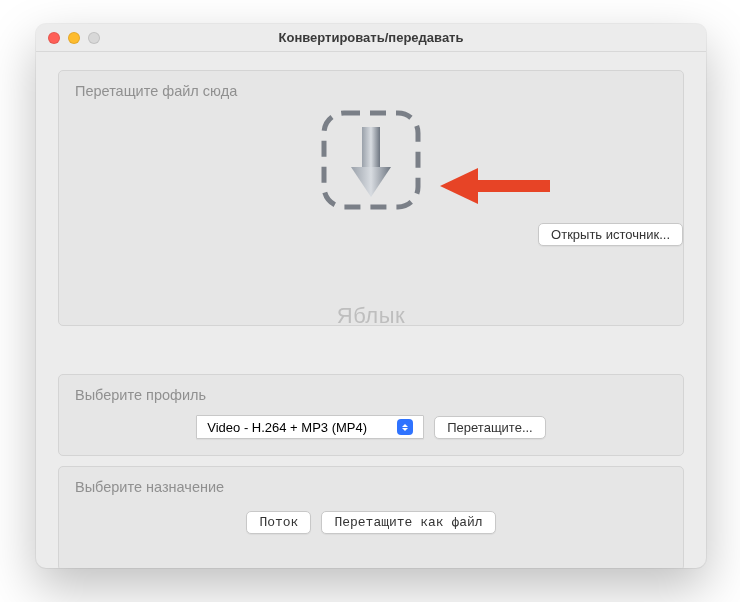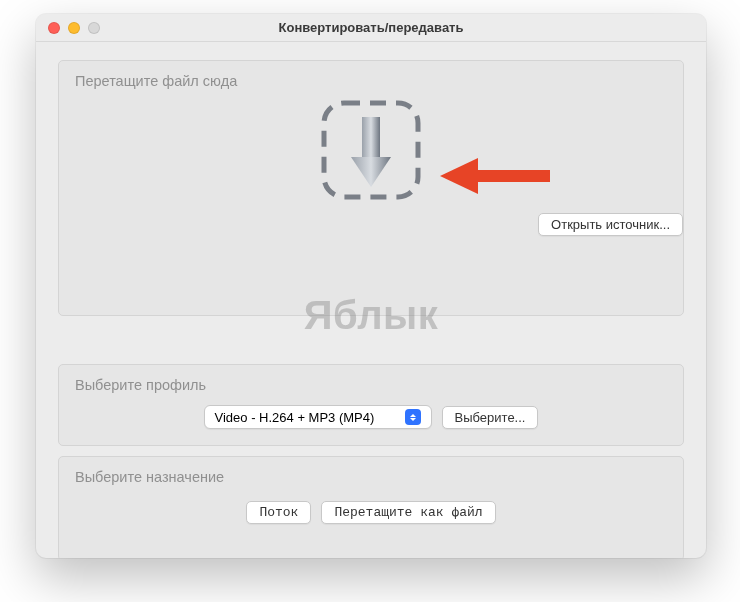--- a/index.html
+++ b/index.html
@@ -11,21 +11,21 @@
       width: 740px;
       height: 602px;
       font-family: -apple-system, BlinkMacSystemFont, "Helvetica Neue", sans-serif;
       font-size: 13px;
       background: #ffffff;
       position: relative;
     }
     .window {
       position: absolute;
       left: 36px;
-      top: 14px;
+      top: 24px;
       width: 670px;
       height: 544px;
       background: #ececec;
       border-radius: 10px;
       box-shadow: 0 20px 50px rgba(0,0,0,0.25), 0 0 0 1px rgba(0,0,0,0.05);
       overflow: hidden;
     }
     .titlebar {
       height: 28px;
       display: flex;
@@ -107,21 +107,21 @@
     .profile-row {
       display: flex;
       justify-content: center;
       align-items: center;
       gap: 10px;
       padding: 4px 16px 0px 16px;
     }
     .mac-select {
       background: #ffffff;
       border: 1px solid #c8c8c8;
-      border-radius: 6px;
+      border-radius: 1px;
       padding: 3px 10px;
       display: flex;
       align-items: center;
       gap: 12px;
       min-width: 228px;
       justify-content: space-between;
       box-shadow: 0 1px 1px rgba(0,0,0,0.05);
     }
     .select-arrows {
       width: 16px;
@@ -159,23 +159,23 @@
     }
     .mac-button.disabled {
       color: #14532d;
       background: #f3f3f3;
     }
     .watermark {
       position: absolute;
       left: 50%;
       top: 279px;
       transform: translateX(-50%);
-      font-size: 40px;
+      font-size: 22px;
       color: rgba(130,130,130,0.4);
-      font-weight: 700;
+      font-weight: 400;
       letter-spacing: 0.5px;
       pointer-events: none;
       z-index: 20;
     }
     .annotation-arrow {
       position: absolute;
       left: 404px;
       top: 142px;
       z-index: 30;
       pointer-events: none;
@@ -225,21 +225,21 @@
     <div class="section profile-section">
       <div class="section-title">Выберите профиль</div>
       <div class="profile-row">
         <div class="mac-select">
           <span>Video - H.264 + MP3 (MP4)</span>
           <span class="select-arrows">
             <span class="up"></span>
             <span class="down"></span>
           </span>
         </div>
-        <button class="mac-button">Выберите...</button>
+        <button class="mac-button">Перетащите...</button>
       </div>
     </div>
 
     <div class="section dest-section">
       <div class="section-title">Выберите назначение</div>
       <div class="dest-row">
         <button class="mac-button">Поток</button>
         <button class="mac-button">Перетащите как файл</button>
       </div>
     </div>

